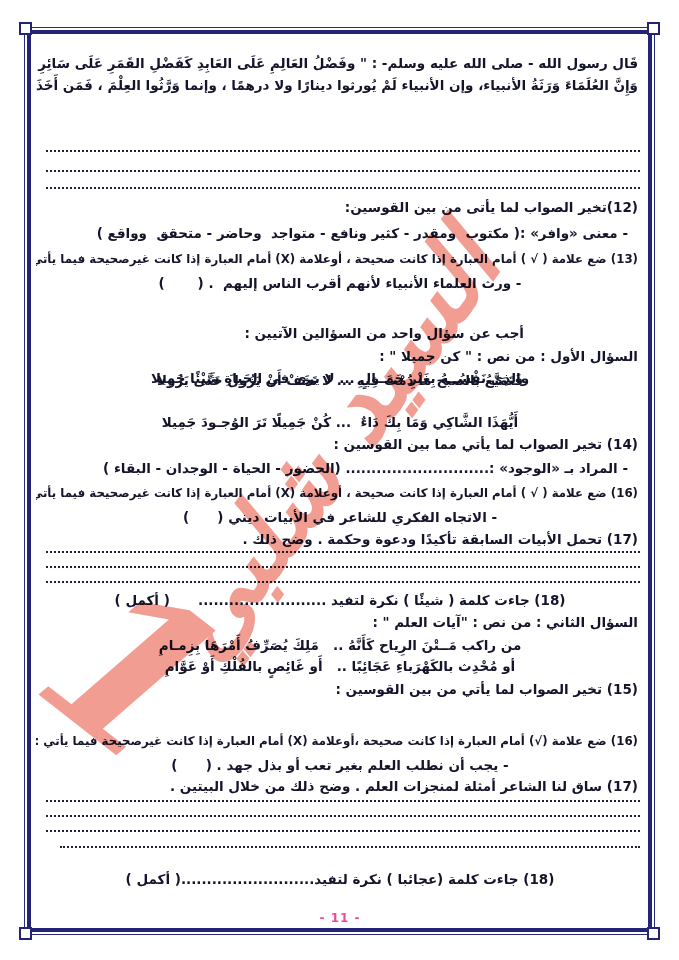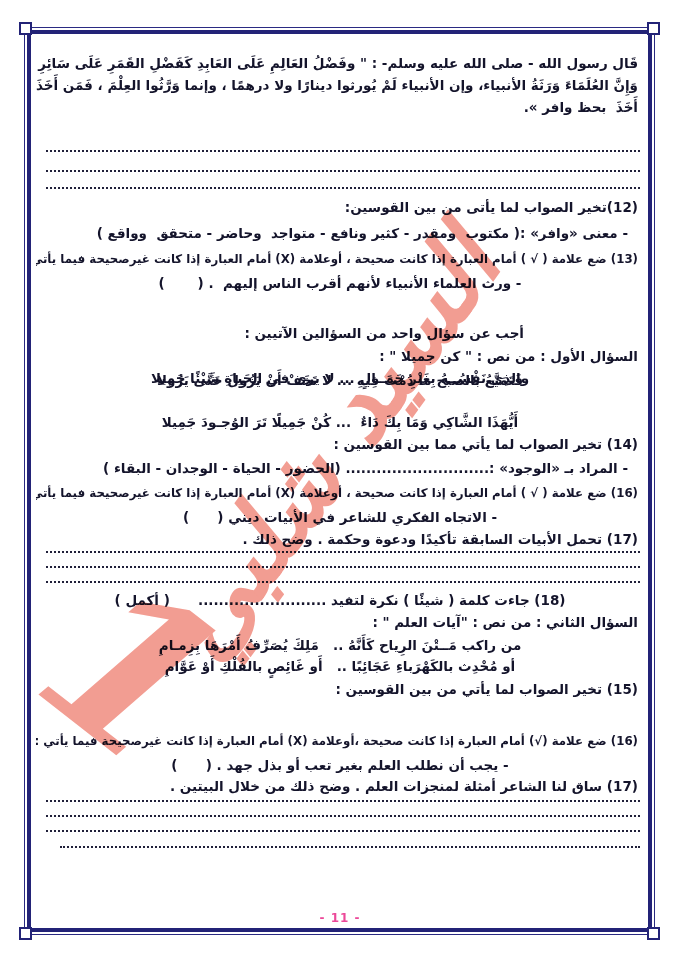--- a/index.html
+++ b/index.html
@@ -69,21 +69,20 @@
   <div class="corner tl"></div>
   <div class="corner tr"></div>
   <div class="corner bl"></div>
   <div class="corner br"></div>
 </div>
 
 <div class="content">
 
   <div class="line r" style="top:23px">قَال رسول الله - صلى الله عليه وسلم- : " وفَضْلُ العَالِمِ عَلَى العَابِدِ كَفَضْلِ القَمَرِ عَلَى سَائِرِ الكَواكِبِ ،</div>
   <div class="line r" style="top:45px">وَإِنَّ العُلَمَاءَ وَرَثَةُ الأنبياء، وإن الأنبياء لَمْ يُورثوا دينارًا ولا درهمًا ، وإنما وَرَّثُوا العِلْمَ ، فَمَن أَخَذَ بِهِ</div>
-  <div class="line r" style="top:67px">أَخَذَ  بحظ وافر ».</div>
 
   <div class="dots" style="top:120px"></div>
   <div class="dots" style="top:140px"></div>
   <div class="dots" style="top:157px"></div>
 
   <div class="line r" style="top:167px">(12)تخير الصواب لما يأتى من بين القوسين:</div>
   <div class="line r ind" style="top:193px">- معنى «وافر» :( مكتوب  ومقدر - كثير ونافع - متواجد  وحاضر - متحقق  وواقع )</div>
 
   <div class="line r small" style="top:219px">(13) ضع علامة ( √ ) أمام العبارة إذا كانت صحيحة ، أوعلامة (X) أمام العبارة إذا كانت غيرصحيحة فيما يأتي :</div>
   <div class="line c" style="top:243px">- ورث العلماء الأنبياء لأنهم أقرب الناس إليهم  . (       )</div>
@@ -109,20 +108,21 @@
   <div class="line c" style="top:605px">من راكب مَــتْنَ الرِياح كَأَنَّهُ ..   مَلِكَ يُصَرِّفُ أَمْرَهَا بِزِمـامِ</div>
   <div class="line c" style="top:626px">أو مُحْدِث بالكَهْرَباءِ عَجَائِبًا ..   أَو غَائِصٍ بالفُلْكِ أَوْ عَوَّامِ</div>
   <div class="line r" style="top:649px">(15) تخير الصواب لما يأتي من بين القوسين :</div>
   <div class="line r small" style="top:701px">(16) ضع علامة (√) أمام العبارة إذا كانت صحيحة ،أوعلامة (X) أمام العبارة إذا كانت غيرصحيحة فيما يأتي :</div>
   <div class="line c" style="top:725px">- يجب أن نطلب العلم بغير تعب أو بذل جهد . (      )</div>
   <div class="line r" style="top:746px">(17) ساق لنا الشاعر أمثلة لمنجزات العلم . وضح ذلك من خلال البيتين .</div>
   <div class="dots" style="top:770px"></div>
   <div class="dots" style="top:785px"></div>
   <div class="dots" style="top:800px"></div>
   <div class="dots" style="top:816px;left:24px"></div>
+  <div class="line c" style="top:839px">(18) جاءت كلمة (عجائبا ) نكرة لتفيد..........................( أكمل )</div>
 
   <div class="line c pagenum" style="top:878px">- 11 -</div>
 </div>
 
 <div class="watermark">
   <div class="wm-sig">السيد شلبي</div>
   <div class="wm-digit">1</div>
 </div>
 
 </body></html>

